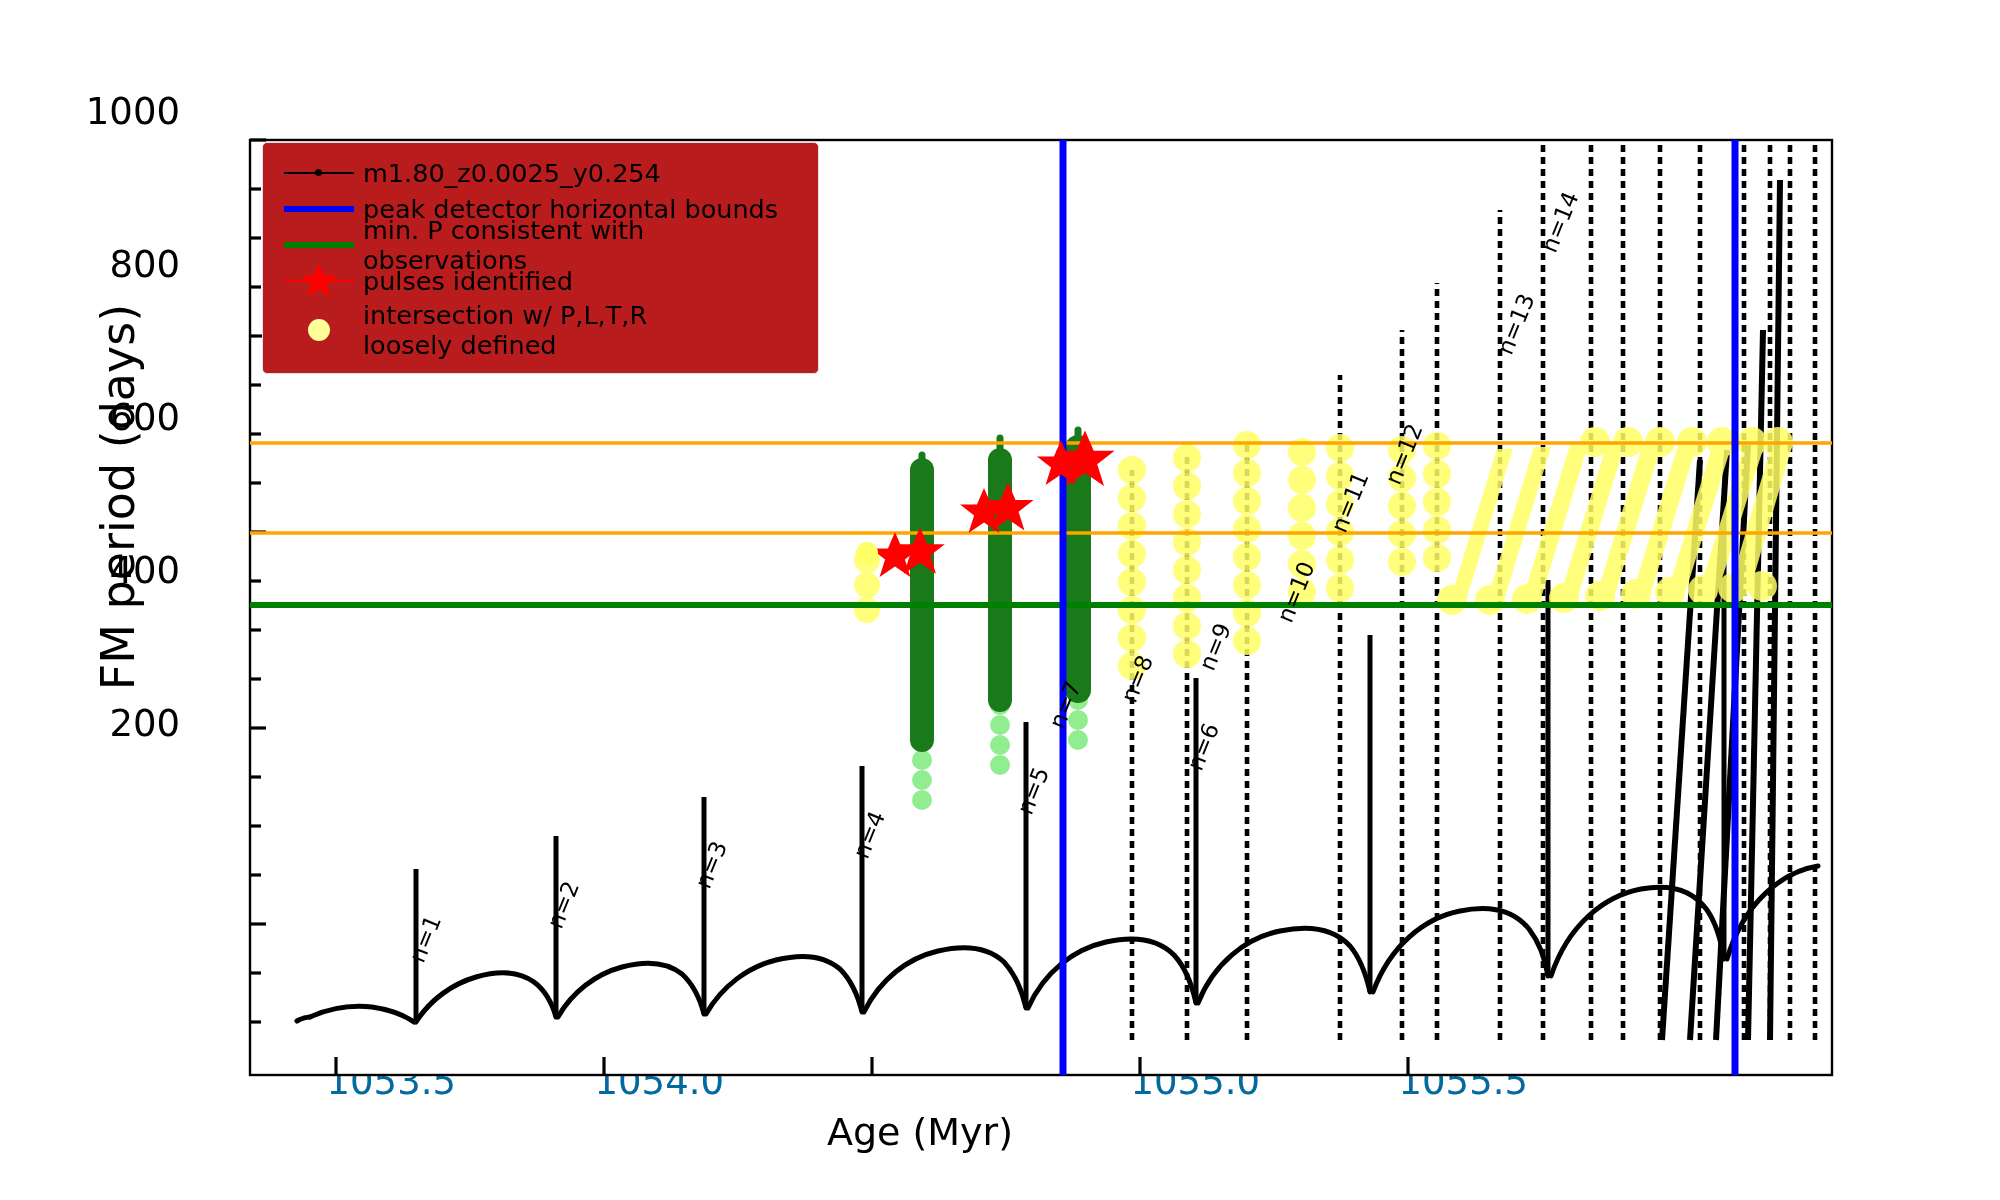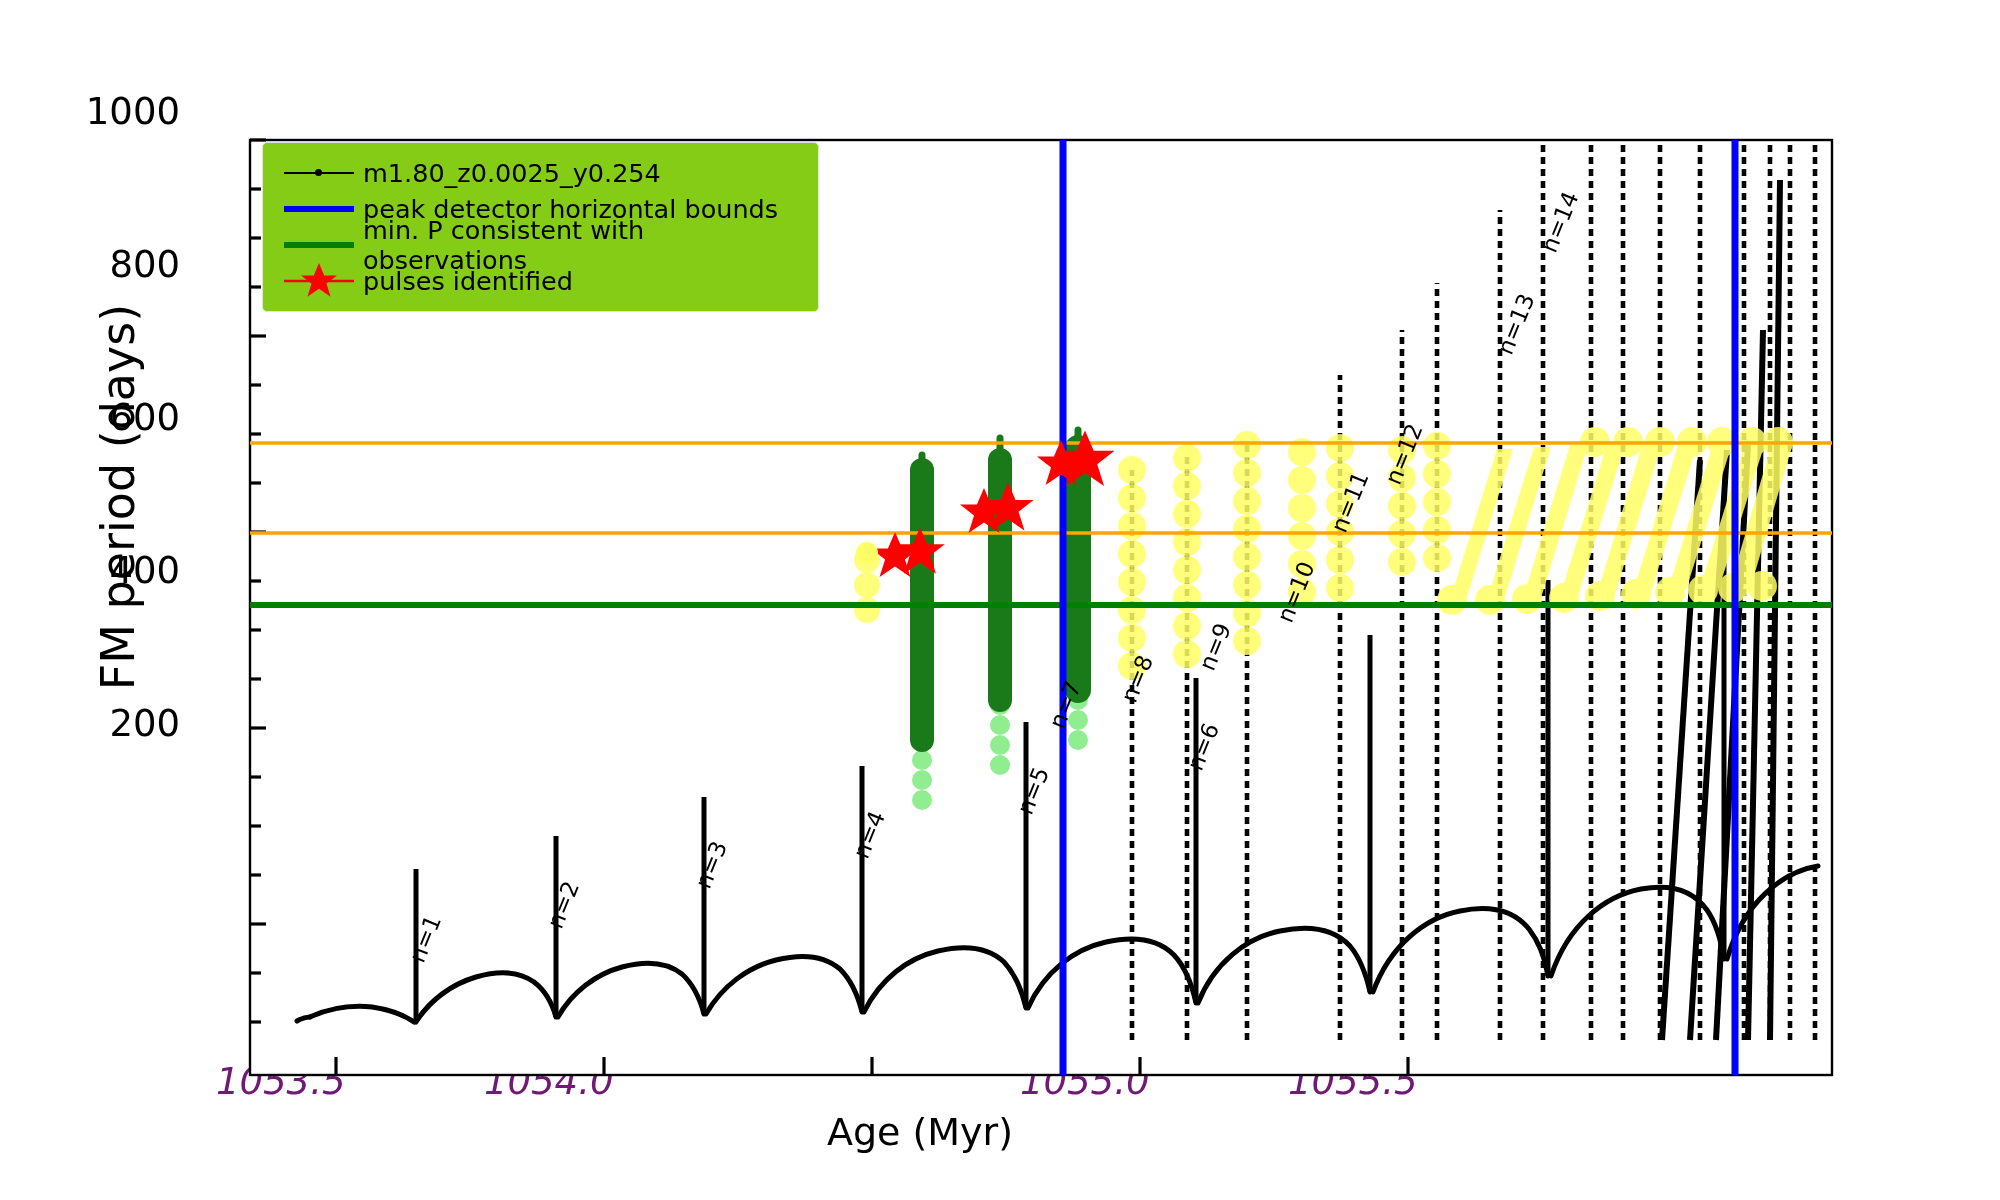--- a/index.html
+++ b/index.html
@@ -51,35 +51,34 @@
   .ytick-label {
     position: absolute;
     text-align: right;
     font-size: 37px;
     font-family: "DejaVu Sans", sans-serif;
     color: #000;
     width: 190px;
   }
   .xtick-label {
     position: absolute;
-    text-align: left;
+    text-align: right;
     font-size: 37px;
     font-family: "DejaVu Sans", sans-serif;
-    color: #701a75;
+    color: #0369a1;
     width: 240px;
-    font-style: italic;
   }
   
   #legend {
     position: absolute;
     left: 262px;
     top: 142px;
     width: 557px;
     box-sizing: border-box;
-    background: #84cc16;
+    background: #b91c1c;
     border: 1.4px solid #e2e2e2;
     border-radius: 5px;
     padding: 12px 14px 12px 12px;
   }
   .legend-row {
     display: flex;
     align-items: center;
     height: 36px;
   }
   .legend-row.tall {
@@ -492,16 +491,23 @@
     <div class="legend-row">
       <span class="legend-key">
         <svg width="74" height="40" viewBox="0 0 74 40">
           <line x1="2" y1="20" x2="72" y2="20" stroke="#ff0000" stroke-width="2.5"></line>
           <path transform="translate(37,20) scale(1.5)" fill="#ff0000" d="M0,-12 L3.5,-3.7 L12,-3.7 L5,1.7 L7.7,10.5 L0,5.2 L-7.7,10.5 L-5,1.7 L-12,-3.7 L-3.5,-3.7 Z"></path>
         </svg>
       </span>
       <span class="legend-text">pulses identified</span>
     </div>
 
+    <div class="legend-row tall">
+      <span class="legend-key">
+        <span class="key-dot big" style="background:#ffff99;"></span>
+      </span>
+      <span class="legend-text">intersection w/ P,L,T,R
+loosely defined</span>
+    </div>
 
   </div>
 
 </div>
 
 </body></html>

